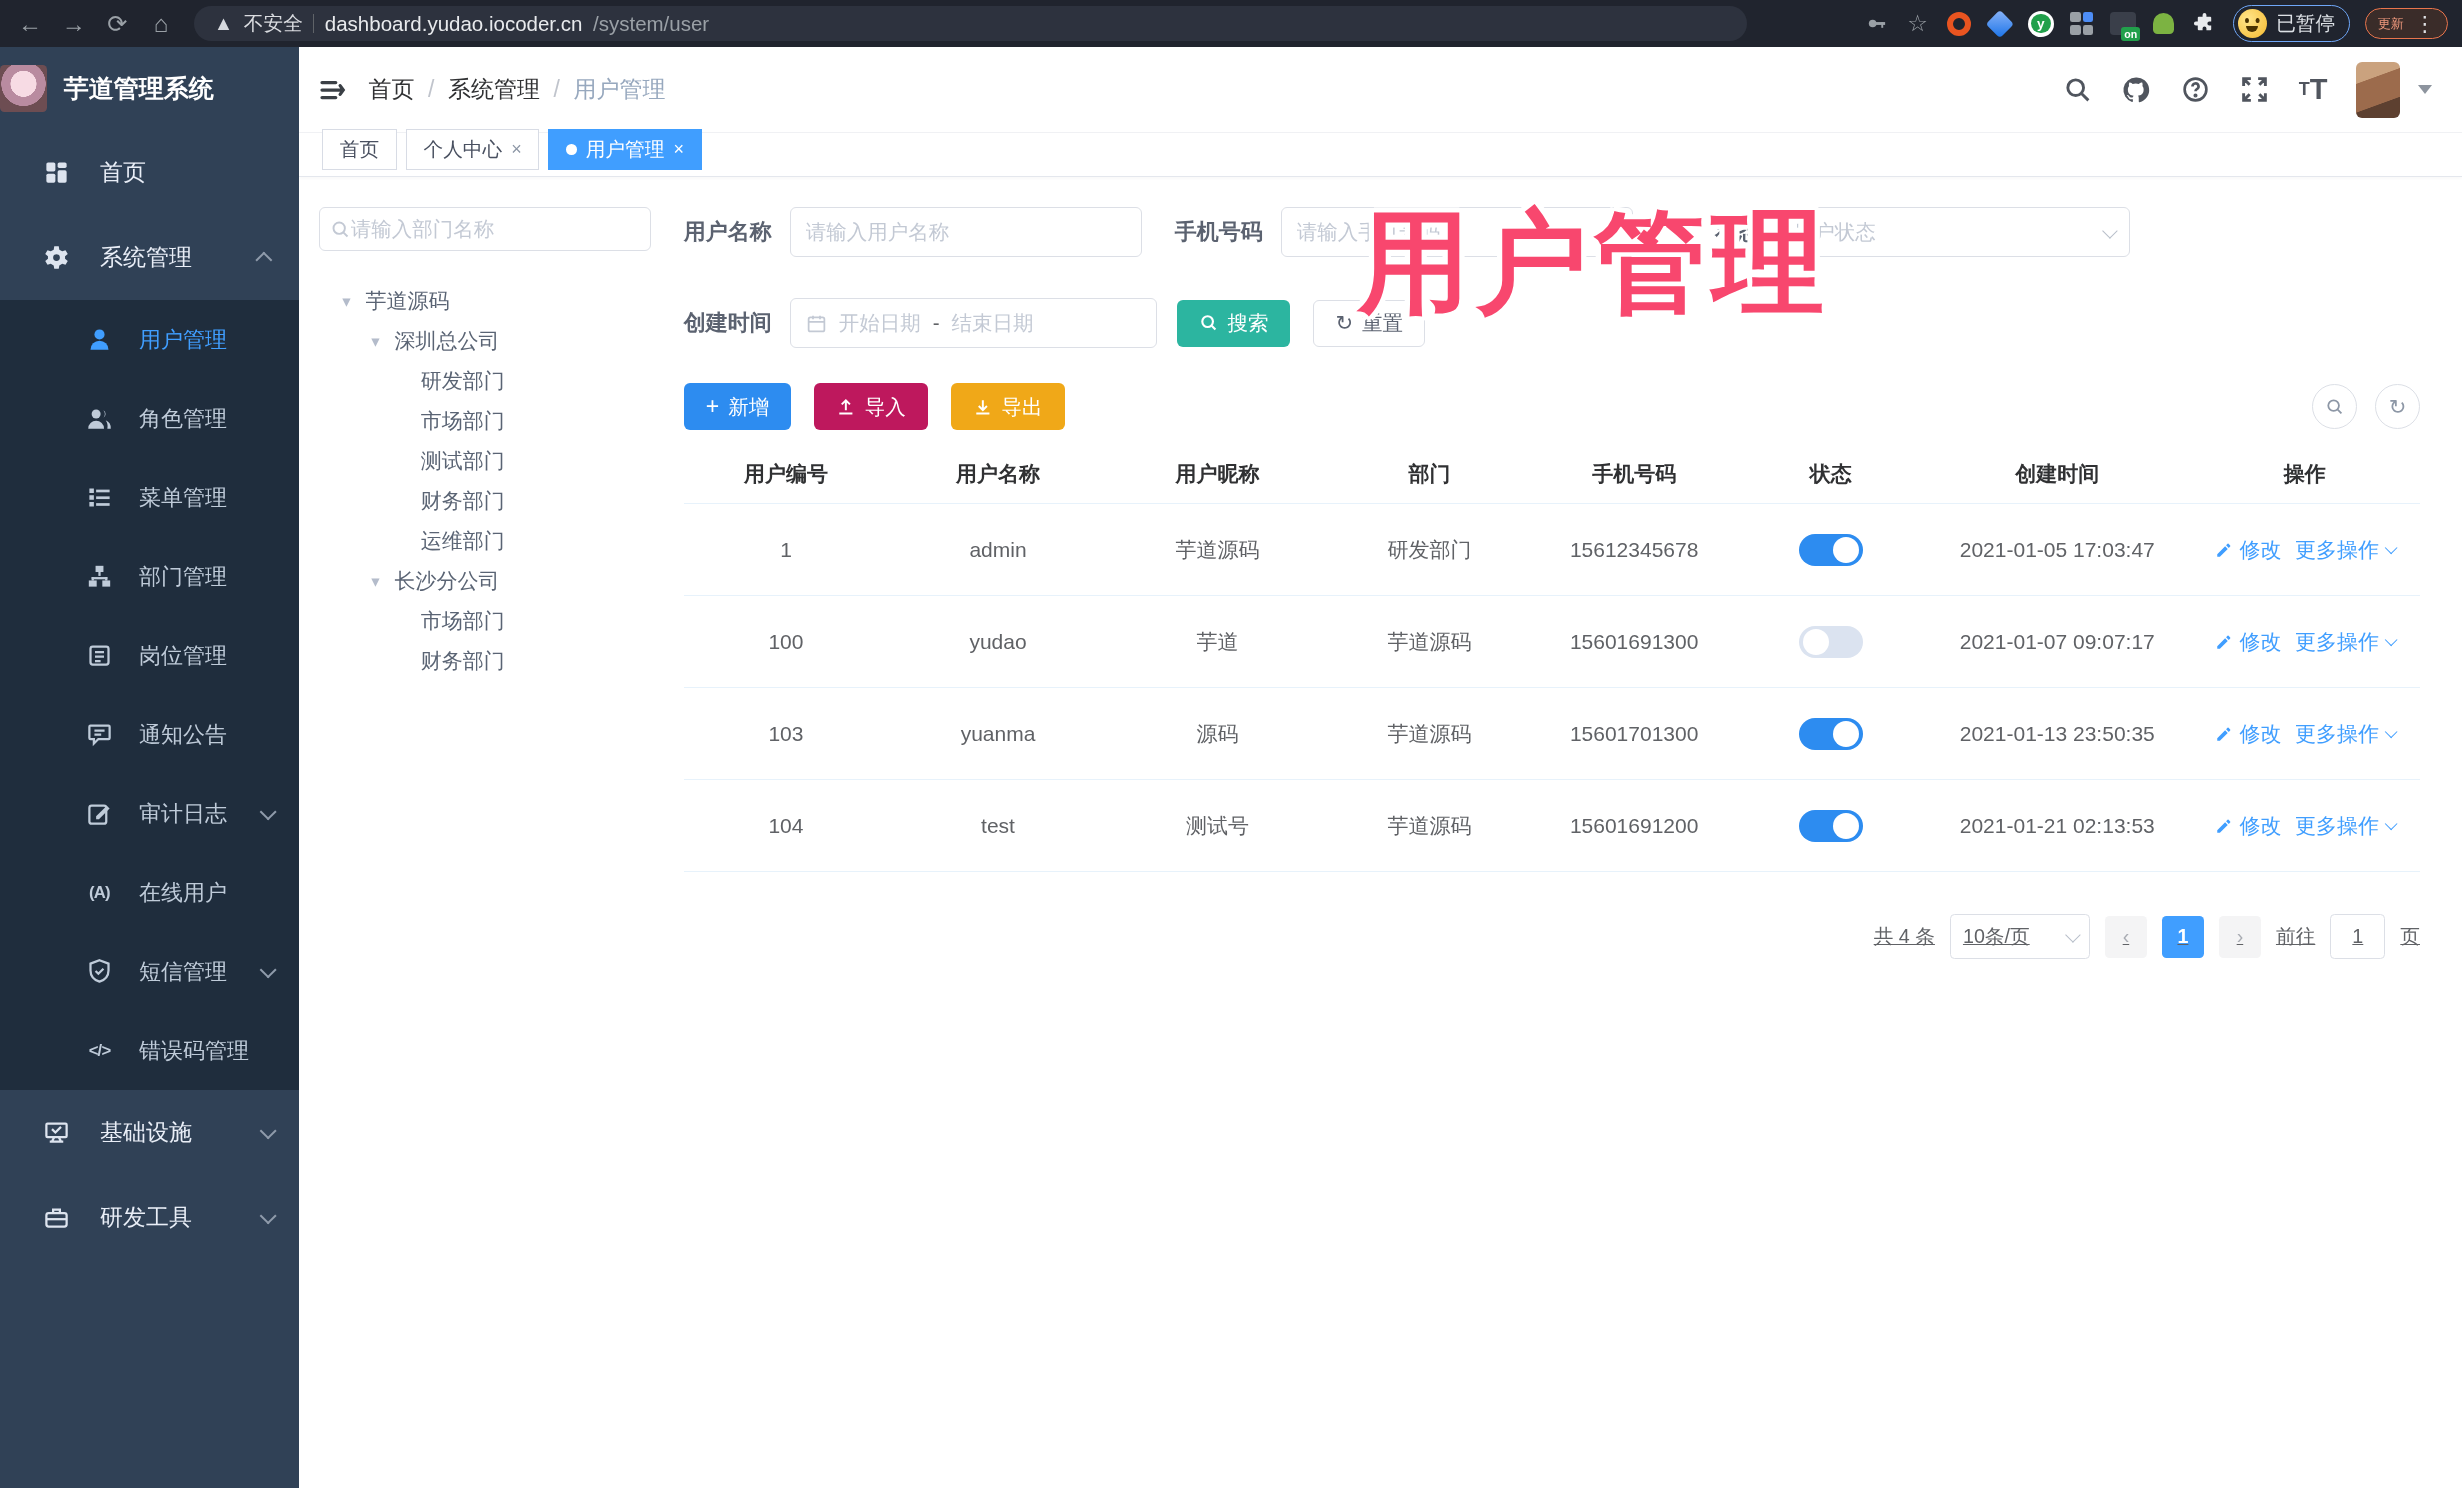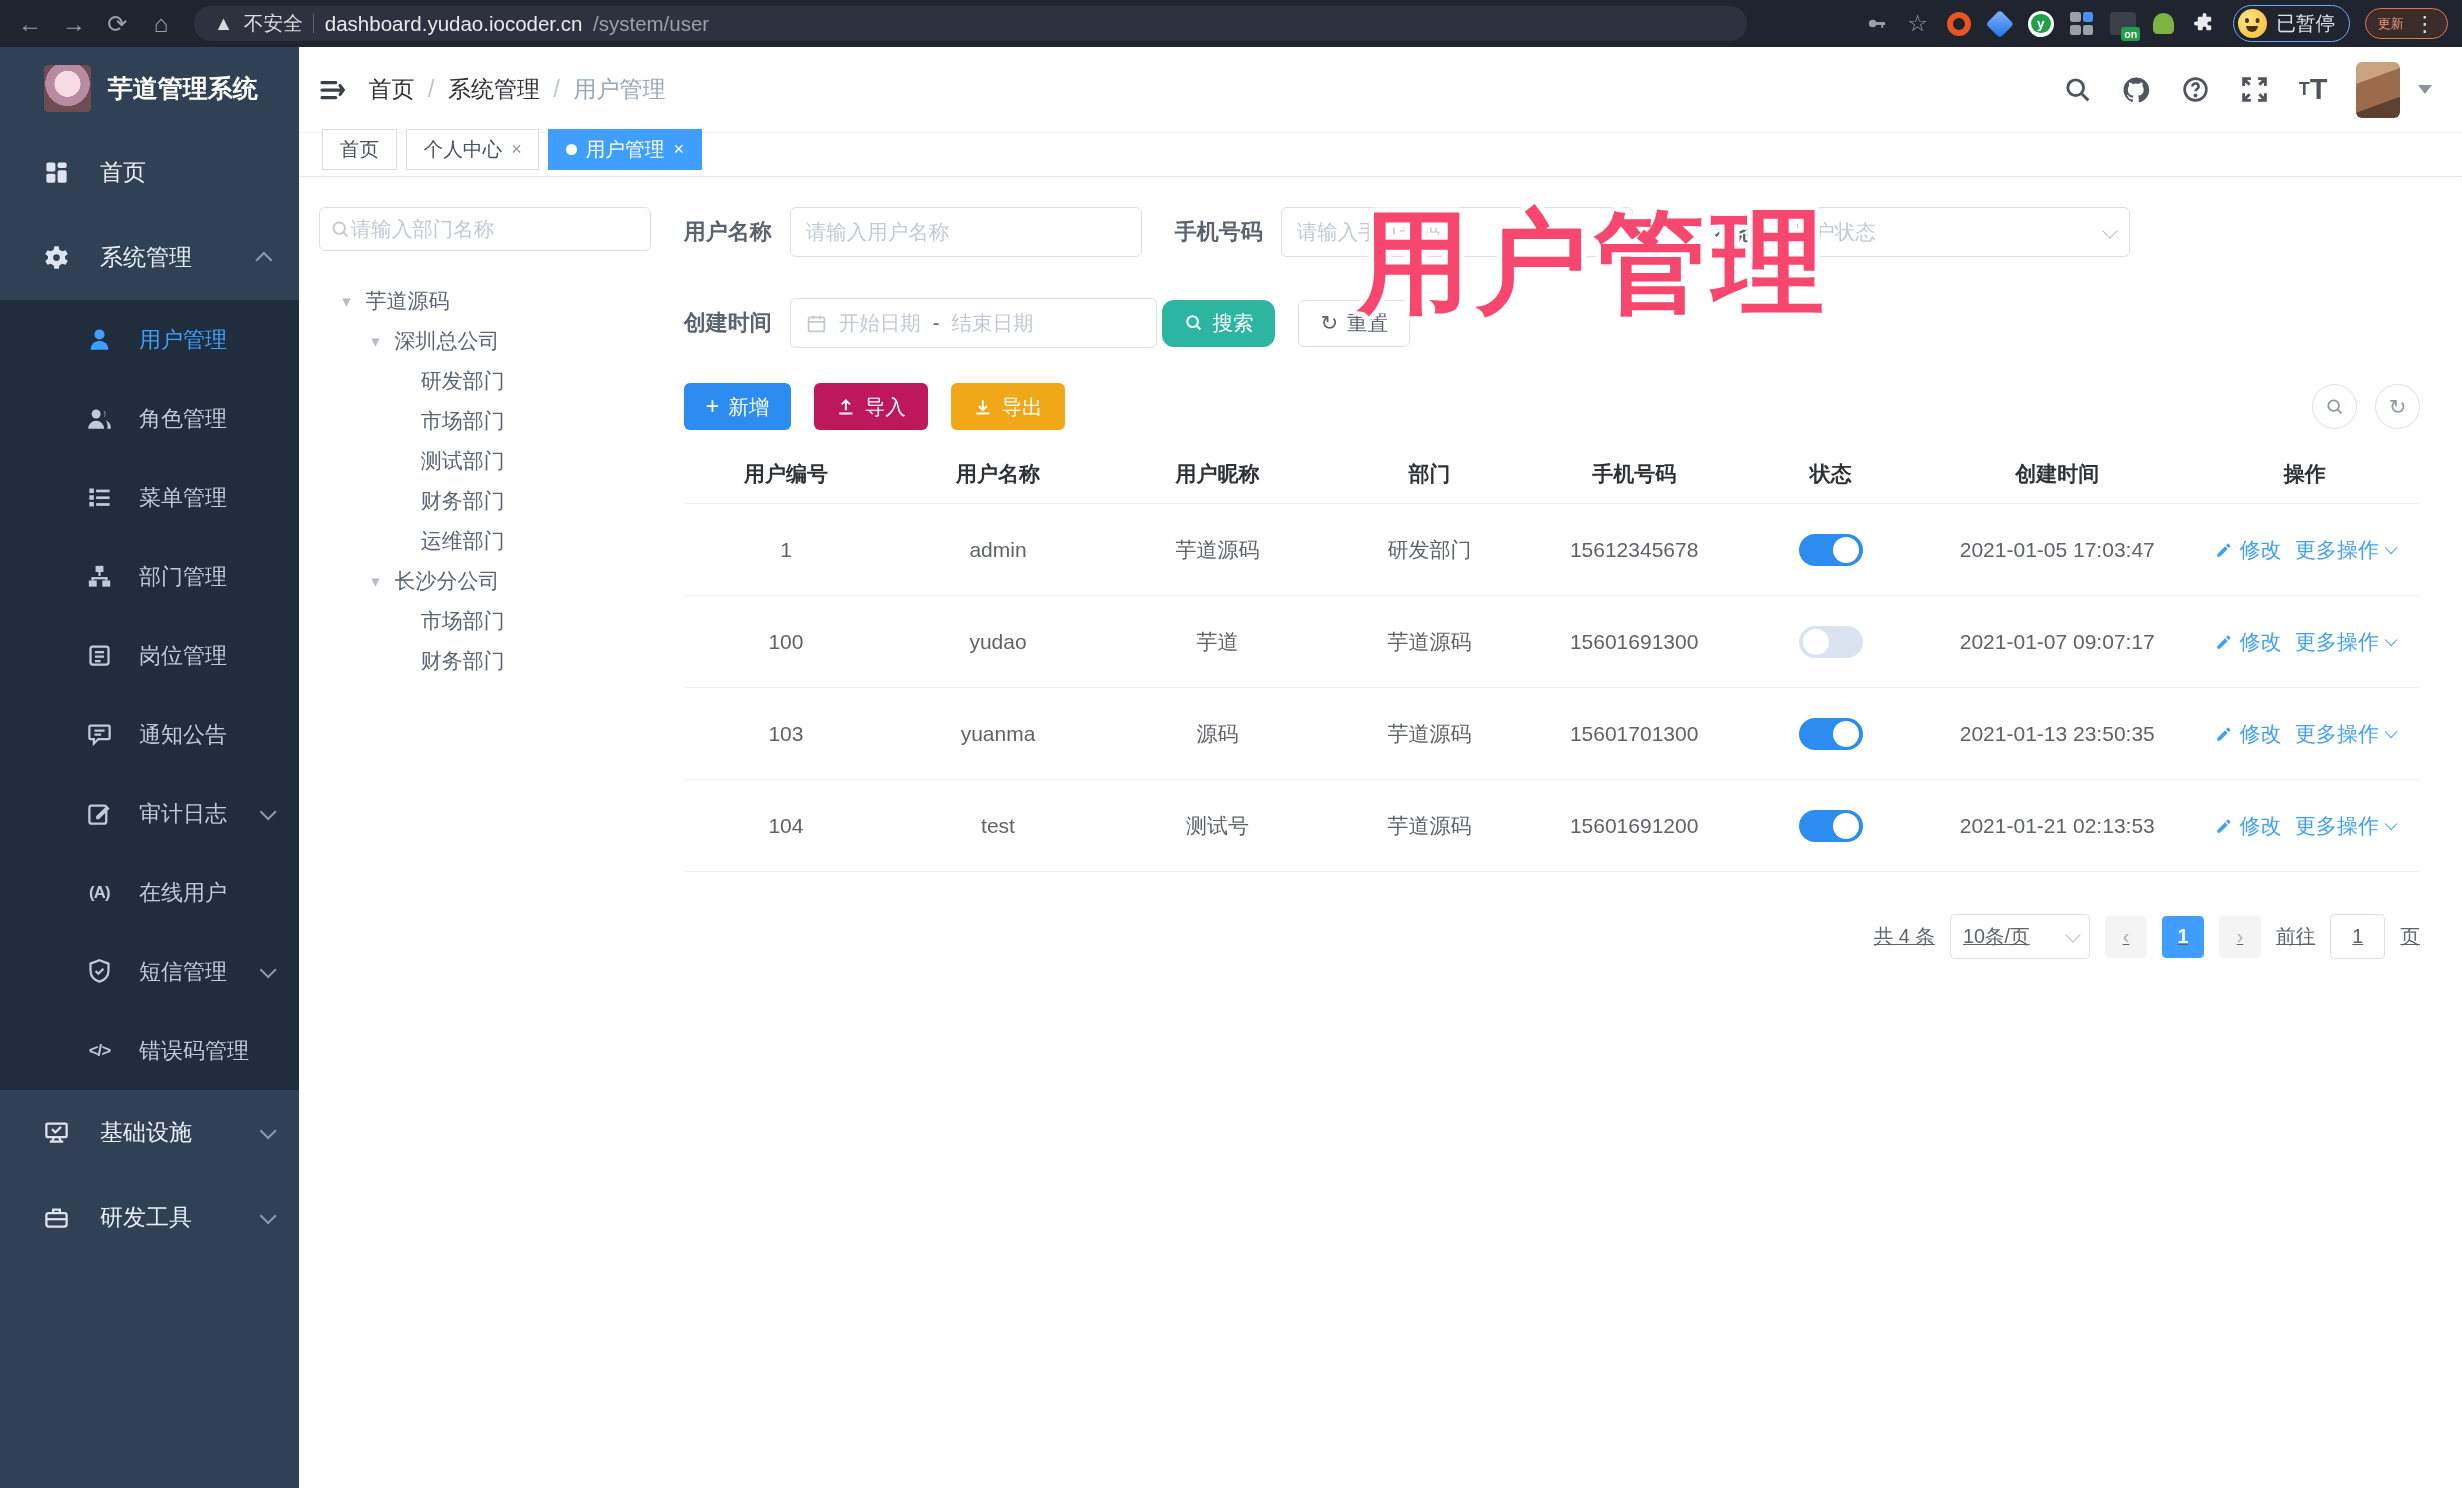--- a/index.html
+++ b/index.html
@@ -34,21 +34,21 @@
   .paused-txt { color:#dde1e6; font-size:19.7px; }
   .update-pill { display:flex; align-items:center; gap:10.6px; border:1.5px solid #e8744c; background:#3a2c29; border-radius:19.7px; padding:5.3px 12px; }
   .update-txt { color:#f0997d; font-size:13px; }
   .kebab { color:#e0e2e6; font-size:21px; letter-spacing:0; line-height:9px; }
 
   
   .app { display:flex; height:1441px; }
 
   
   .sidebar { width:299px; background:#304156; color:#e9eef7; flex-shrink:0; display:flex; flex-direction:column; }
-  .logo-row { height:83px; display:flex; align-items:center; gap:16.7px; padding-left:44px; }
+  .logo-row { height:83px; display:flex; align-items:center; gap:16.7px; }
   .logo-img { width:47px; height:47px; border-radius:4.5px; background:radial-gradient(circle at 50% 40%, #f7dbe4 0 35%, #b98ba0 36% 60%, #6d4d52 61%); }
   .logo-title { font-size:25px; font-weight:bold; color:#fff; }
   .m-item { height:85px; display:flex; align-items:center; padding:0 27px 0 42px; gap:29px; font-size:23px; cursor:pointer; }
   .m-item .mi { width:29px; height:29px; display:flex; align-items:center; justify-content:center; color:#dde4ef; flex-shrink:0; }
   .mi svg { width:27px; height:27px; }
   .submenu { background:#1f2d3d; }
   .s-item { height:79px; display:flex; align-items:center; padding:0 27px 0 86px; gap:26px; font-size:22px; color:#bfcbd9; cursor:pointer; }
   .s-item .mi { width:27px; height:27px; display:flex; align-items:center; justify-content:center; color:#bfcbd9; flex-shrink:0; }
   .s-item.active, .s-item.active .mi { color:#409eff; }
   .caret { margin-left:auto; width:12px; height:12px; border-right:2.3px solid #8f9bab; border-bottom:2.3px solid #8f9bab; flex-shrink:0; }
@@ -480,21 +480,21 @@
           <span class="flabel">创建时间</span>
           <span class="finput daterange">
             <svg class="cal-ic" width="21" height="21" viewBox="0 0 24 24" fill="none" stroke="#c3c9d4" stroke-width="2">
                 <rect x="3" y="5" width="18" height="16" rx="2"></rect>
                 <path d="M3 10h18M8 3v4M16 3v4"></path>
               </svg>
             <span>开始日期</span>
             <span style="color:#606266;">-</span>
             <span>结束日期</span>
           </span>
-          <span class="btn btn-search" style="margin-left:5px;border-radius:12px;">
+          <span class="btn btn-search" style="margin-left:20px;">
             <svg width="19.7" height="19.7" viewBox="0 0 24 24" fill="none" stroke="#fff" stroke-width="2.6">
                 <circle cx="10.5" cy="10.5" r="6.5"></circle>
                 <path d="M15.5 15.5 20 20"></path>
               </svg>
             <span>搜索</span>
           </span>
           <span class="btn btn-reset" style="margin-left:23px;">
             <span style="font-size:21px;">↻</span>
             <span>重置</span>
           </span>

